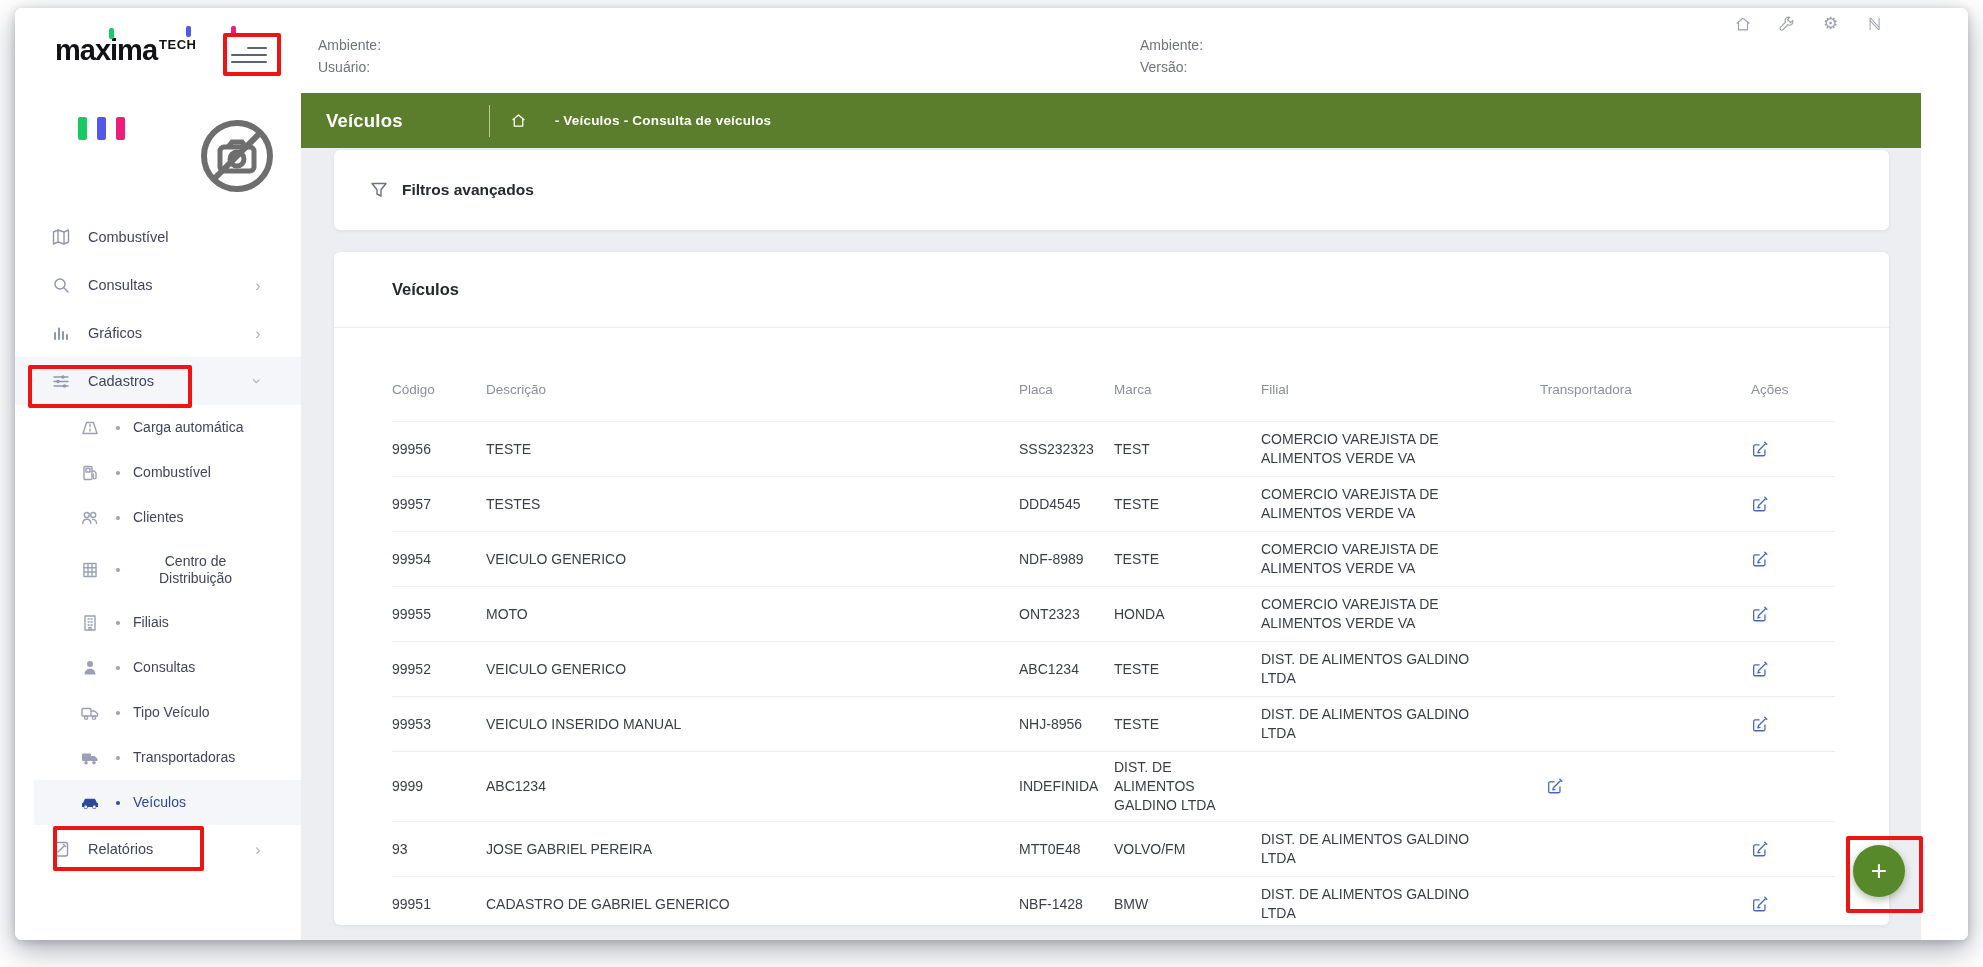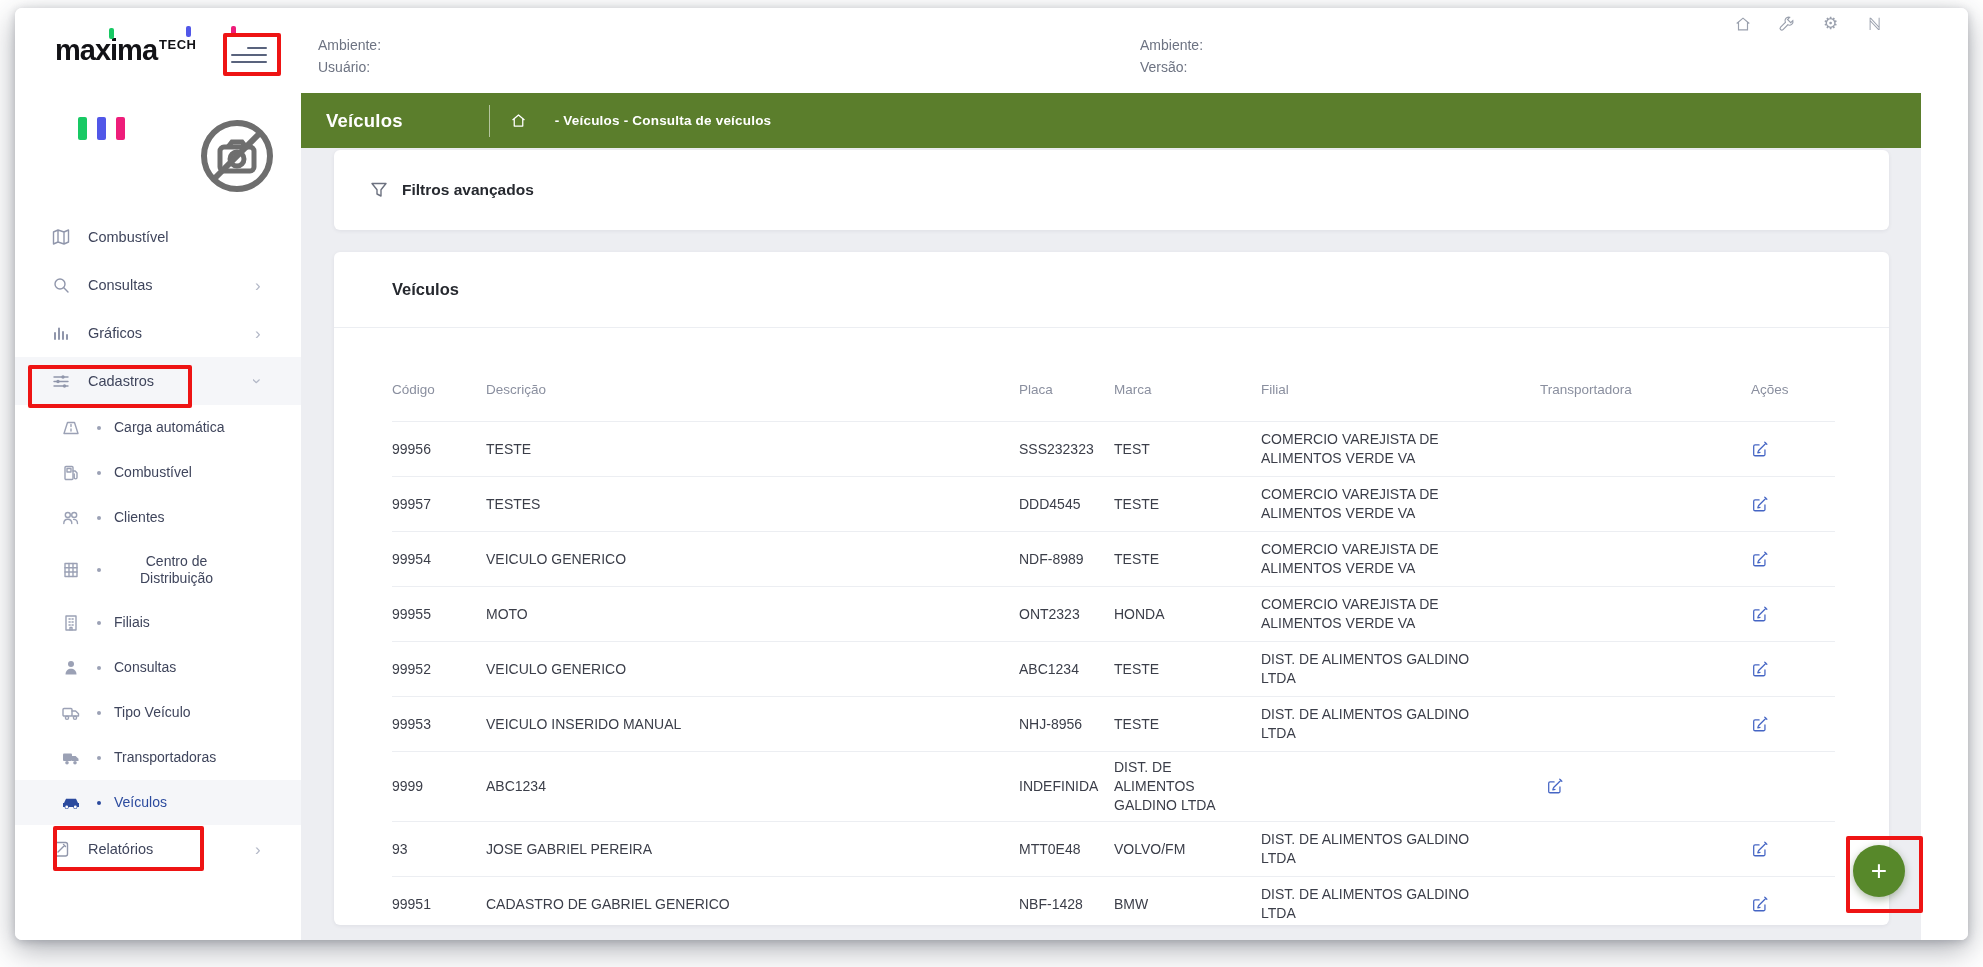--- a/index.html
+++ b/index.html
@@ -35,21 +35,21 @@
   .bars i{width:9px;height:23px;border-radius:2px;display:block;}
   .noimg{position:absolute;left:183px;top:24px;}
   .menu{position:absolute;left:0;top:120px;right:0;}
   .mi{display:flex;align-items:center;height:48px;padding-left:35px;position:relative;
       font-size:14.5px;color:#3f455c;cursor:pointer;}
   .mi .ico{width:21px;height:21px;margin-right:17px;color:#9096ab;display:flex;align-items:center;justify-content:center;}
   .mi svg{width:20px;height:20px;stroke:currentColor;fill:none;stroke-width:1.4;stroke-linejoin:round;stroke-linecap:round;}
   .chev{position:absolute;left:240px;top:50%;transform:translateY(-50%);color:#b3b8c7;font-size:17px;line-height:1;}
   .chev.down{transform:translateY(-50%) rotate(90deg);}
   .mi.hl{background:#f5f6f9;}
-  .sub{display:flex;align-items:center;height:45px;padding-left:45px;font-size:14px;color:#3f455c;cursor:pointer;}
+  .sub{display:flex;align-items:center;height:45px;padding-left:45px;font-size:14px;color:#3f455c;cursor:pointer;margin-left:19px;}
   .sub .ico{width:22px;height:22px;color:#9ba1b5;display:flex;align-items:center;justify-content:center;}
   .sub svg{width:20px;height:20px;stroke:currentColor;fill:none;stroke-width:1.4;stroke-linejoin:round;stroke-linecap:round;}
   .sub .bullet{width:4px;height:4px;border-radius:50%;background:#9ba1b5;margin:0 13px 0 15px;flex:none;}
   .sub.tall{height:60px;text-align:center;}
   .sub .lbl{line-height:1.25;max-width:125px;}
   .sub.active{background:#f5f6f9;color:#2b4a9e;}
   .sub.active .ico,{color:#2b4a9e;}
   .sub.active .ico{color:#2b4a9e;}
   .sub.active .bullet{background:#2b4a9e;}
 

